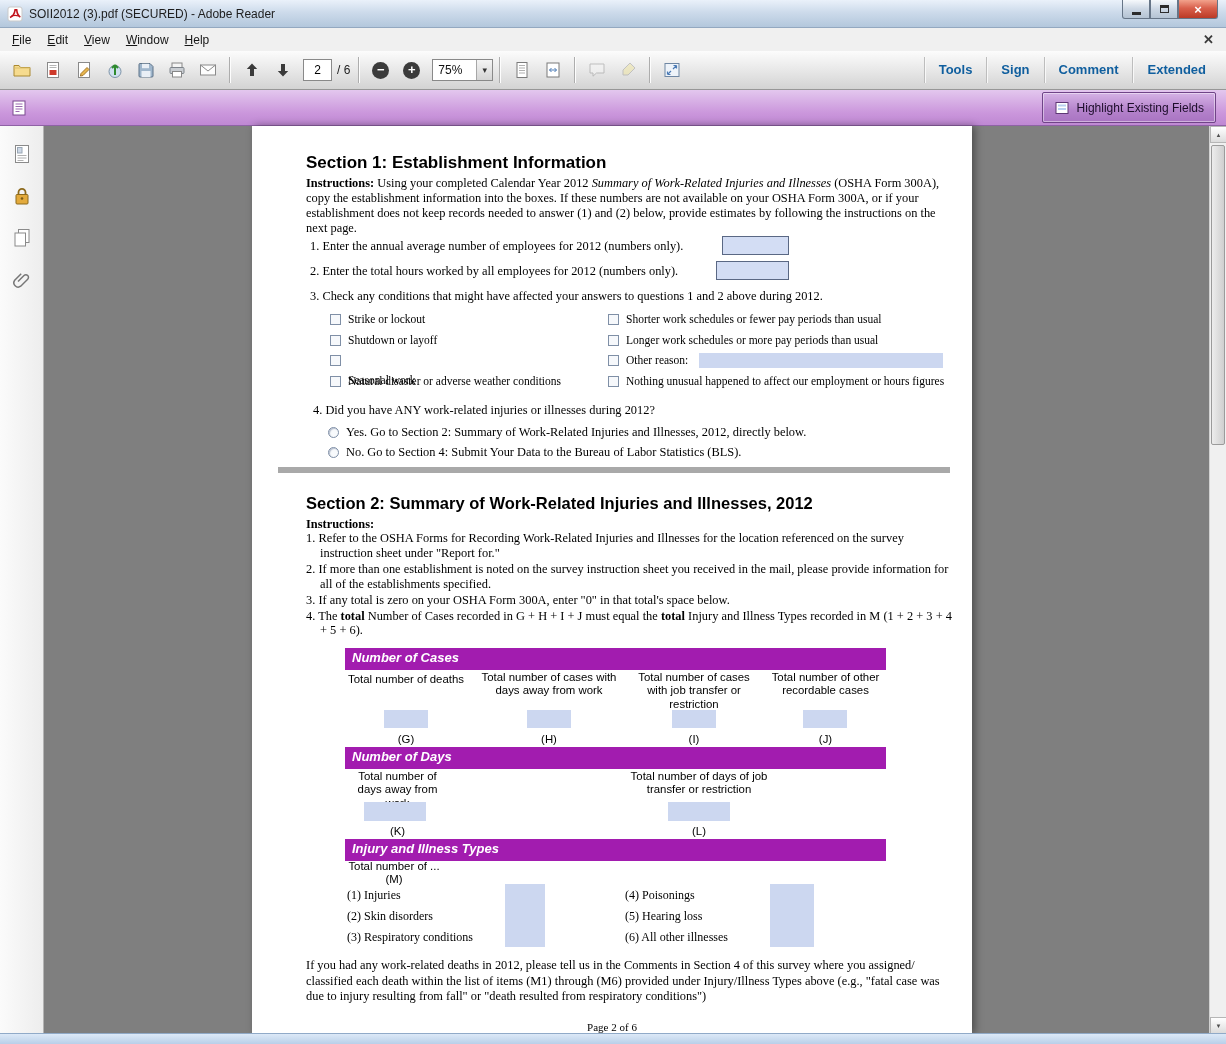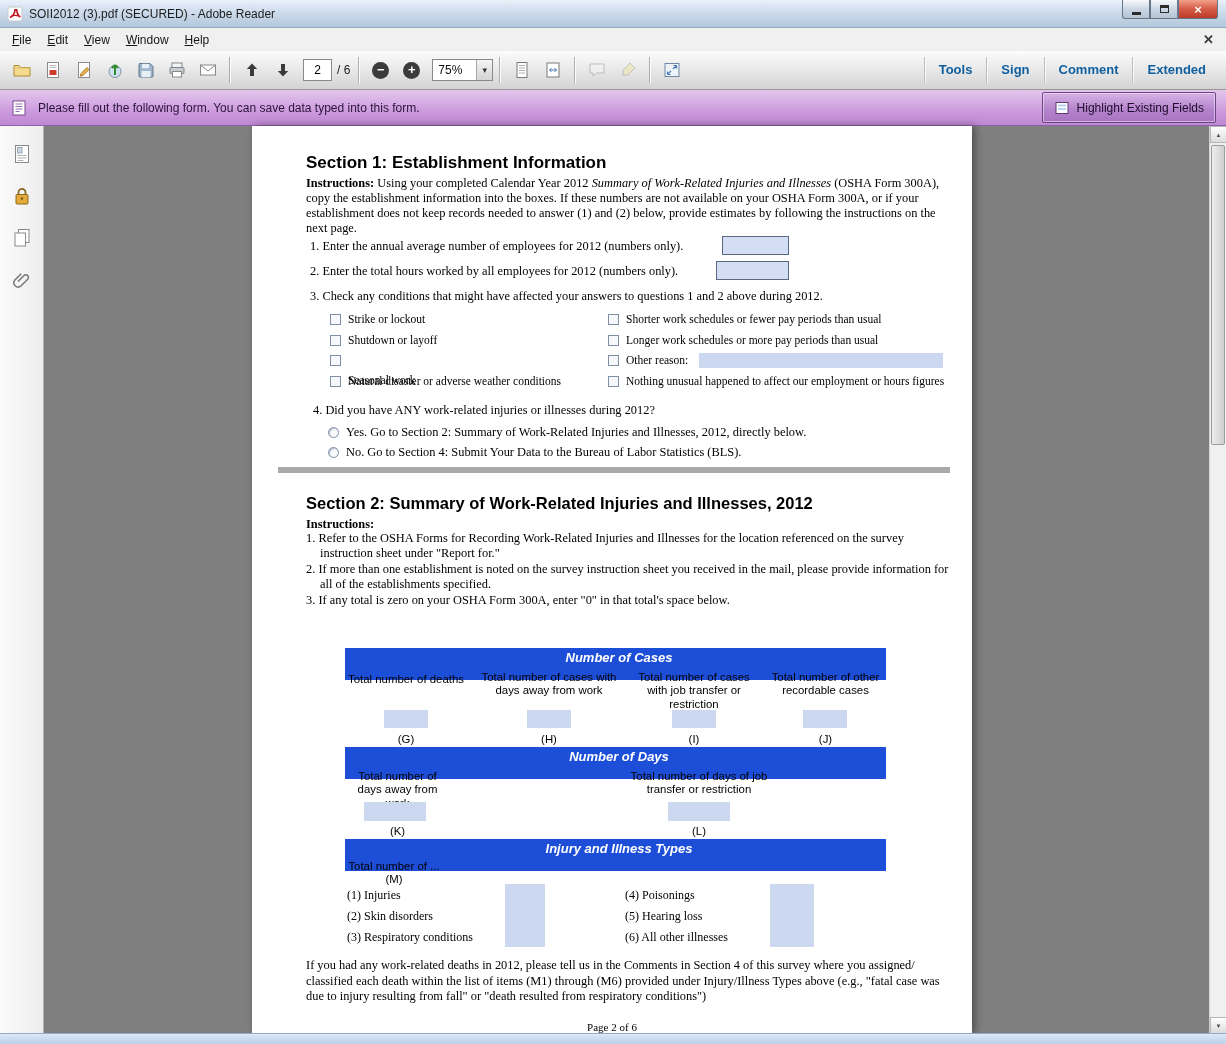--- a/index.html
+++ b/index.html
@@ -80,22 +80,22 @@
   .sec-title{font-family:"Liberation Sans",sans-serif;font-weight:bold;font-size:17px;white-space:nowrap;}
   .ser{font-size:12.4px;line-height:14.9px;}
   .nowrap{white-space:nowrap;}
   .small-ser{font-size:11.5px;white-space:nowrap;}
   .ffield{position:absolute;background:#ccd7f0;}
   .ffield.bordered{border:1px solid #5a6884;background:#d3ddf4;box-sizing:border-box;}
   .cbox{position:absolute;width:11px;height:11px;background:#f6f8fb;border:1px solid #7f8globe;}
   .cbox{border:1px solid #7f8fa6;box-sizing:border-box;}
   .rbtn{position:absolute;width:11px;height:11px;border-radius:50%;background:#f8fafc;
     border:1px solid #7f8fa6;box-shadow:inset 1px 1px 1px rgba(60,80,120,.35);box-sizing:border-box;}
-  .tbar{position:absolute;left:0;width:541px;height:32px;background:#1d4ed8;color:#fff;
-    font:italic bold 13px/19px "Liberation Sans",sans-serif;padding-left:7px;box-sizing:border-box;text-align:center;}
+  .tbar{position:absolute;left:0;width:541px;height:22px;background:#a21caf;color:#fff;
+    font:italic bold 13px/19px "Liberation Sans",sans-serif;padding-left:7px;box-sizing:border-box;}
   .tcol{position:absolute;text-align:center;font-size:11.4px;line-height:13.4px;font-family:Liberation Sans, sans-serif;}
   .hang{padding-left:14px;text-indent:-14px;margin:0 0 1px 0;}
 </style>
 </head>
 <body>
 
 <div class="titlebar">
   <span style="display:flex;">
     <svg width="16" height="16" viewBox="0 0 16 16">
         <rect x="1" y="1" width="14" height="14" rx="2" fill="#fff" stroke="#c9c9c9"></rect>
@@ -237,21 +237,20 @@
   </div>
 </div>
 
 <div class="noticebar">
   <span style="display:flex;">
     <svg width="18" height="18" viewBox="0 0 18 18">
         <rect x="3" y="2" width="12" height="14" fill="#fff" stroke="#7a4a90"></rect>
         <path d="M5.5 5h7M5.5 7.5h7M5.5 10h7M5.5 12.5h4" stroke="#9a6ab0"></path>
       </svg>
   </span>
-  <span class="notice-text">Please fill out the following form. You can save data typed into this form.</span>
   <div class="notice-btn">
     <svg width="16" height="16" viewBox="0 0 16 16">
         <rect x="2" y="2.5" width="12" height="11" fill="#fff" stroke="#5e3775"></rect>
         <rect x="4" y="4.5" width="8" height="2" fill="#b9d0f0"></rect>
         <rect x="4" y="8" width="8" height="2" fill="#b9d0f0"></rect>
       </svg>
     <span>Highlight Existing Fields</span>
   </div>
 </div>
 
@@ -324,20 +323,21 @@
     <div class="abs ser nowrap" style="left:94px;top:319px;">No.   Go to Section 4: Submit Your Data to the Bureau of Labor Statistics (BLS).</div>
 
     <div class="abs" style="left:26px;top:341px;width:672px;height:6px;background:#a9a9a9;"></div>
 
     <div class="abs sec-title" style="left:54px;top:368px;font-size:16.5px;">Section 2:  Summary of Work-Related Injuries and Illnesses, 2012</div>
     <div class="abs ser" style="left:54px;top:391px;font-weight:bold;">Instructions:</div>
     <div class="abs ser" style="left:54px;top:405px;width:652px;">
       <div class="hang">1. Refer to the OSHA Forms for Recording Work-Related Injuries and Illnesses for the location referenced on the survey instruction sheet under "Report for."</div>
       <div class="hang">2. If more than one establishment is noted on the survey instruction sheet you received in the mail, please provide information for all of the establishments specified.</div>
       <div class="hang">3. If any total is zero on your OSHA Form 300A, enter "0" in that total's space below.</div>
+      <div class="hang"><span>4. The </span><b>total</b><span> Number of Cases recorded in G + H + I + J must equal the </span><b>total</b><span> Injury and Illness Types recorded in M (1 + 2 + 3 + 4 + 5 + 6).</span></div>
     </div>
 
     <div class="abs" style="left:93px;top:522px;width:541px;height:310px;">
       <div class="tbar" style="top:0;">Number of Cases</div>
 
       <div class="tcol" style="left:0;top:25px;width:122px;">Total number of deaths</div>
       <div class="tcol" style="left:136px;top:23px;width:136px;">Total number of cases with days away from work</div>
       <div class="tcol" style="left:284px;top:23px;width:130px;">Total number of cases with job transfer or restriction</div>
       <div class="tcol" style="left:420px;top:23px;width:121px;">Total number of other recordable cases</div>
 

